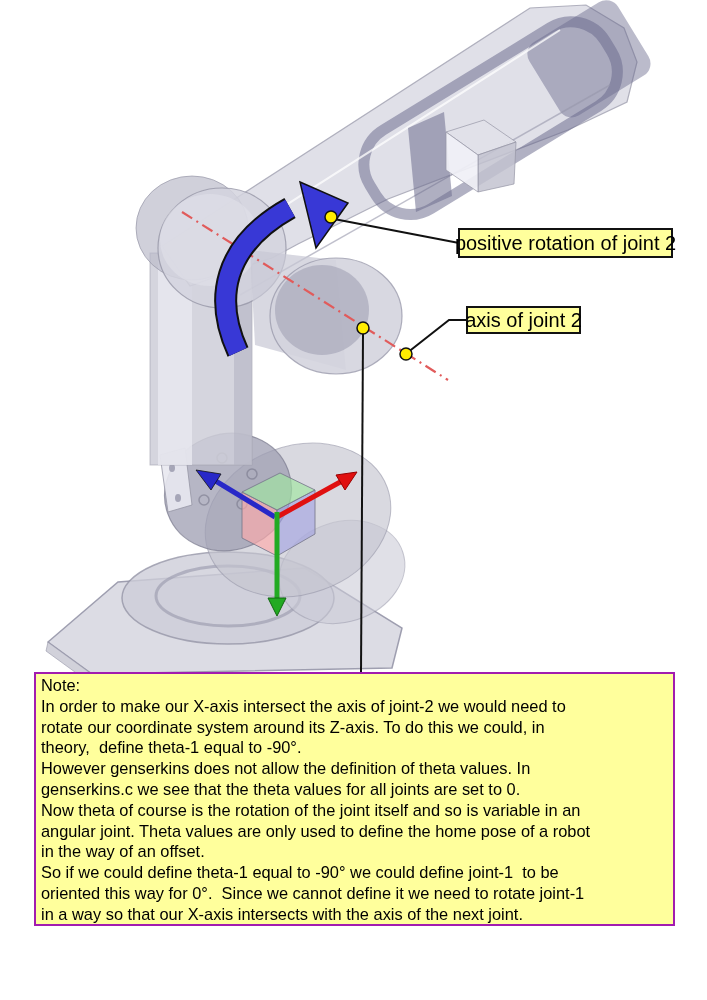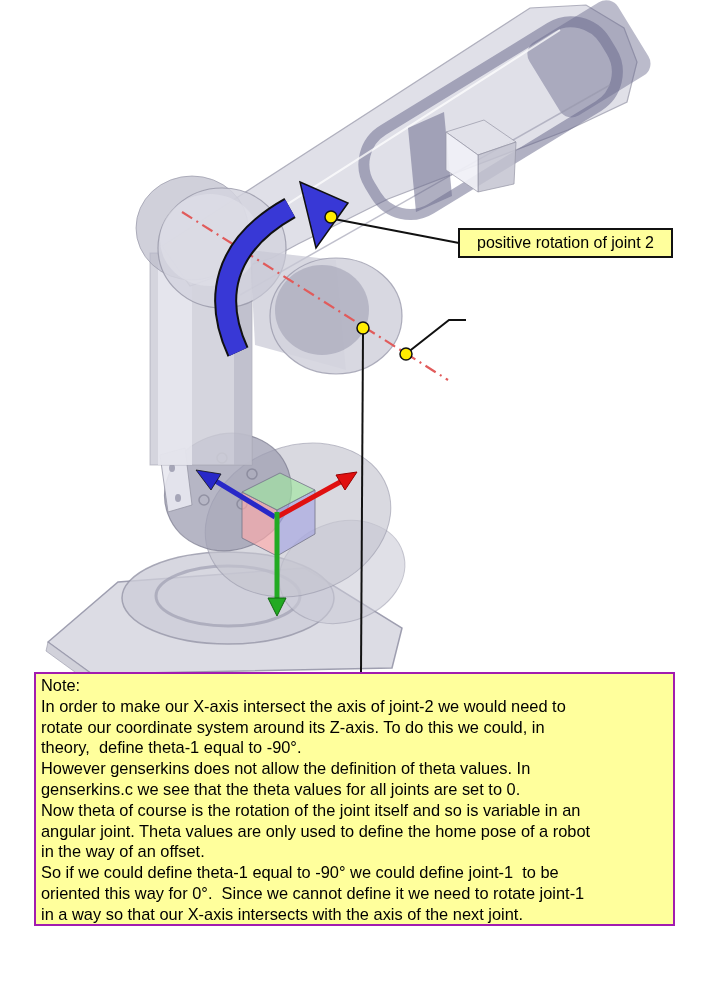--- a/index.html
+++ b/index.html
@@ -4,21 +4,21 @@
 <style>
   html,body{margin:0;padding:0;background:#ffffff;}
   #stage{
     position:relative;width:707px;height:1000px;background:#ffffff;
     font-family:"Liberation Sans", sans-serif;overflow:hidden;
   }
   #robot-svg{position:absolute;left:0;top:0;}
   .callout-label{
     position:absolute;display:flex;align-items:center;justify-content:center;
     background:#ffff9c;border:2px solid #111;color:#000;
-    font-size:16px;line-height:1.1;box-sizing:border-box;white-space:nowrap;
+    font-size:20px;line-height:1.1;box-sizing:border-box;white-space:nowrap;
     padding:2px 8px;
   }
   #label-positive{left:458px;top:228px;width:215px;height:30px;}
   #label-axis{left:466px;top:306px;width:115px;height:28px;}
   #note-box{
     position:absolute;left:34px;top:672px;width:641px;height:254px;
     background:#ffff9c;border:2px solid #a21caf;box-sizing:border-box;
     color:#000;font-size:16.4px;line-height:20.8px;
     padding:1px 5px;white-space:pre-wrap;
   }
@@ -113,20 +113,21 @@
 
     <g fill="#FFEC00" stroke="#111" stroke-width="1.5">
       <circle cx="331" cy="217" r="6"></circle>
       <circle cx="363" cy="328" r="6"></circle>
       <circle cx="406" cy="354" r="6"></circle>
     </g>
   </svg>
 
   <div id="label-positive" class="callout-label">positive rotation of joint 2</div>
 
+  <div id="label-axis" class="callout-label">axis of joint 2</div>
 
   <div id="note-box">Note:
 In order to make our X-axis intersect the axis of joint-2 we would need to
 rotate our coordinate system around its Z-axis. To do this we could, in
 theory,  define theta-1 equal to -90°.
 However genserkins does not allow the definition of theta values. In
 genserkins.c we see that the theta values for all joints are set to 0.
 Now theta of course is the rotation of the joint itself and so is variable in an
 angular joint. Theta values are only used to define the home pose of a robot
 in the way of an offset.

